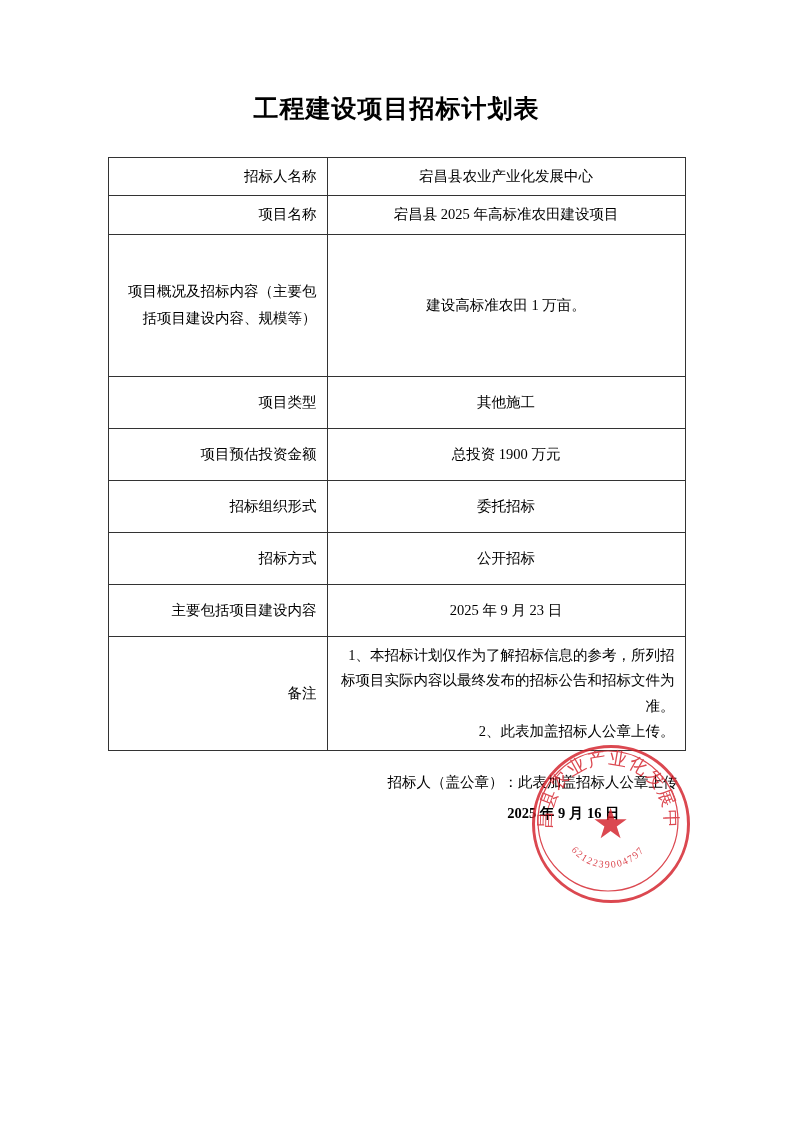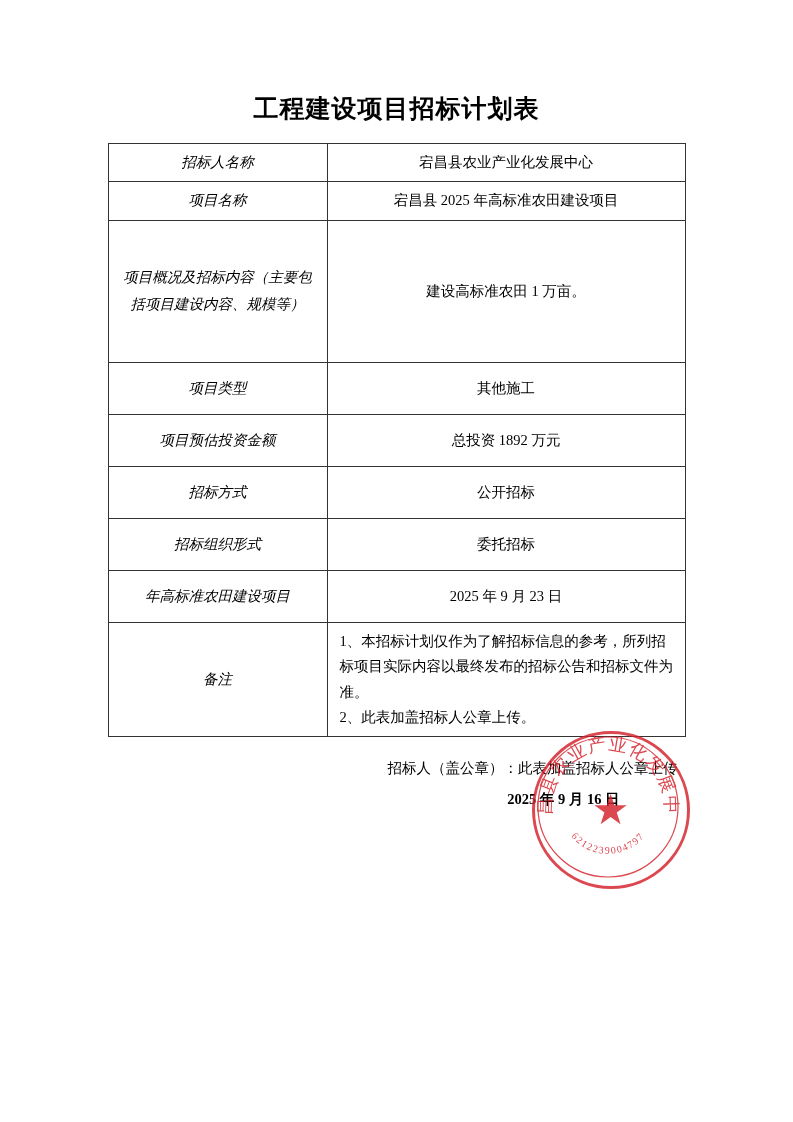--- a/index.html
+++ b/index.html
@@ -20,46 +20,45 @@
     height: 1122px;
     position: relative;
     box-sizing: border-box;
   }
   .doc-title {
     text-align: center;
     font-size: 25px;
     font-weight: bold;
     letter-spacing: 1px;
     margin-top: 92px;
-    margin-bottom: 18px;
+    margin-bottom: 32px;
     font-family: "Liberation Serif", "DejaVu Serif", serif;
   }
   table.main-table {
     border-collapse: collapse;
     width: 578px;
     margin: 0 auto;
     table-layout: fixed;
   }
   table.main-table td {
     border: 1px solid #333333;
     font-size: 14.5px;
     padding: 6px 10px;
     vertical-align: middle;
     line-height: 1.75;
   }
   td.label-cell {
     width: 198px;
-    text-align: center;
-    font-style: italic;
+    text-align: right;
   }
   td.value-cell {
     text-align: center;
   }
   td.value-cell.left {
-    text-align: left;
+    text-align: right;
     padding-left: 12px;
     padding-right: 10px;
   }
   .two-line {
     text-align: center;
   }
   .remark-text {
     line-height: 1.78;
     text-indent: 0;
   }
@@ -131,32 +130,32 @@
       <tr style="height:142px;">
         <td class="label-cell" style="line-height:1.9;">项目概况及招标内容（主要包括项目建设内容、规模等）</td>
         <td class="value-cell">建设高标准农田 1 万亩。</td>
       </tr>
       <tr style="height:52px;">
         <td class="label-cell">项目类型</td>
         <td class="value-cell">其他施工</td>
       </tr>
       <tr style="height:52px;">
         <td class="label-cell">项目预估投资金额</td>
-        <td class="value-cell">总投资 1892 万元</td>
+        <td class="value-cell">总投资 1900 万元</td>
+      </tr>
+      <tr style="height:52px;">
+        <td class="label-cell">招标组织形式</td>
+        <td class="value-cell">委托招标</td>
       </tr>
       <tr style="height:52px;">
         <td class="label-cell">招标方式</td>
         <td class="value-cell">公开招标</td>
       </tr>
       <tr style="height:52px;">
-        <td class="label-cell">招标组织形式</td>
-        <td class="value-cell">委托招标</td>
-      </tr>
-      <tr style="height:52px;">
-        <td class="label-cell">年高标准农田建设项目</td>
+        <td class="label-cell">主要包括项目建设内容</td>
         <td class="value-cell">2025 年 9 月 23 日</td>
       </tr>
       <tr style="height:92px;">
         <td class="label-cell">备注</td>
         <td class="value-cell left remark-text" style="white-space:pre-line;">1、本招标计划仅作为了解招标信息的参考，所列招标项目实际内容以最终发布的招标公告和招标文件为准。
 2、此表加盖招标人公章上传。</td>
       </tr>
     </tbody>
   </table>
 

